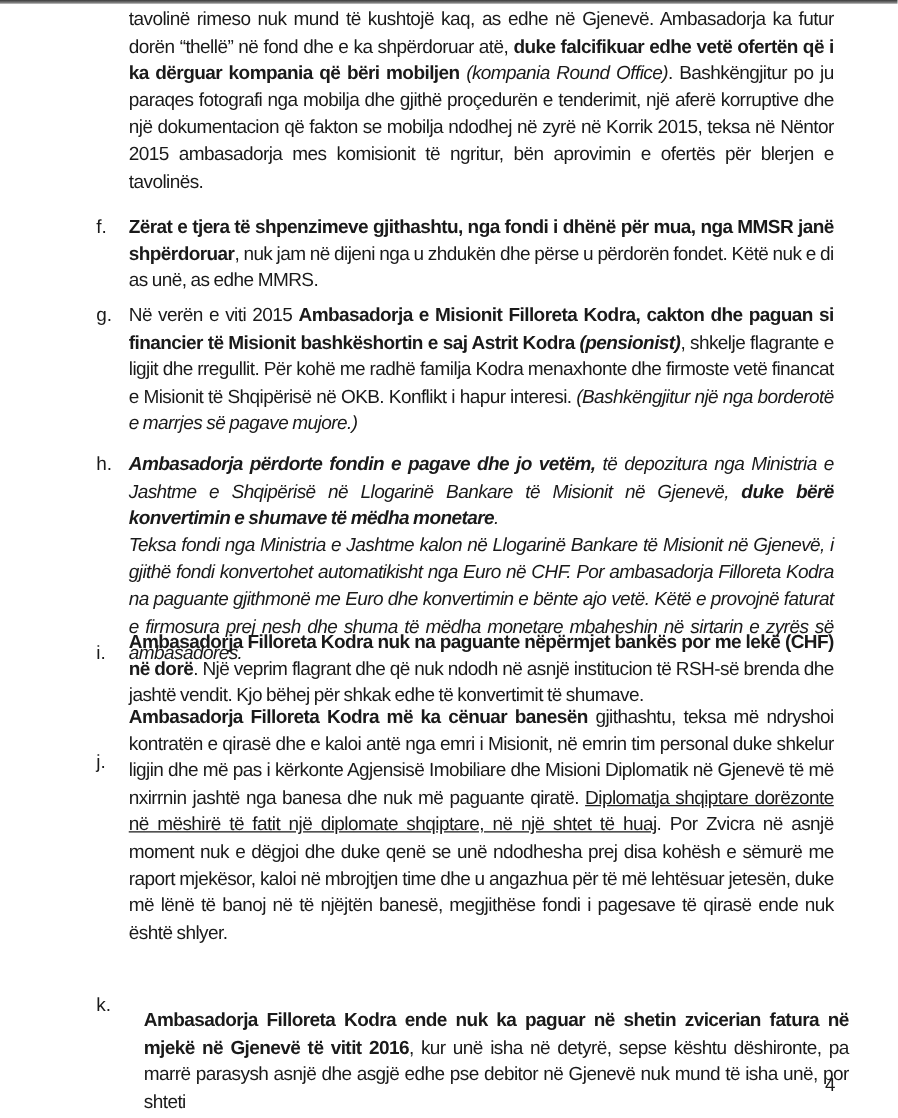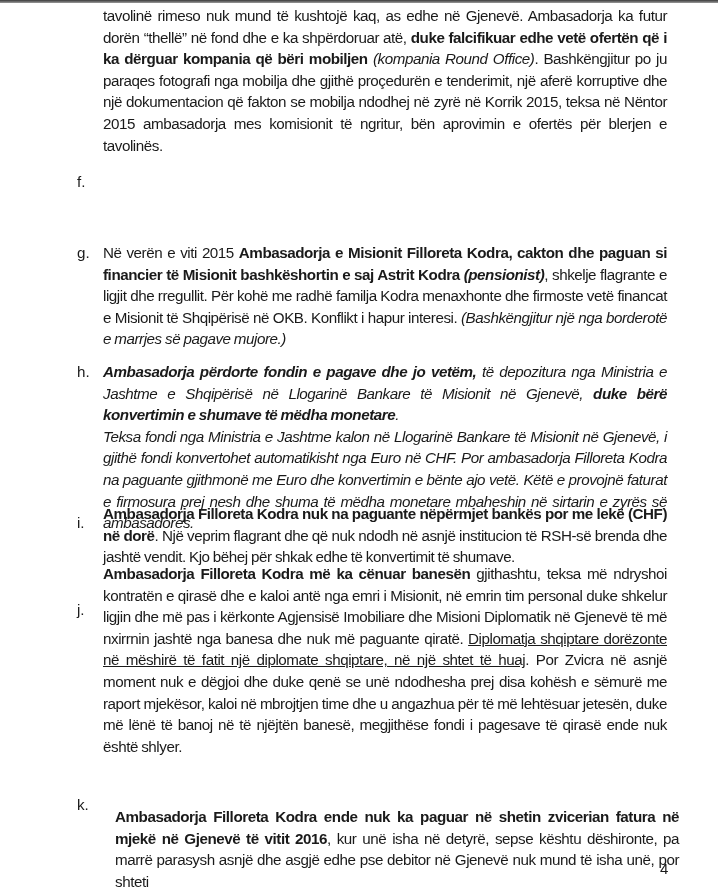--- a/index.html
+++ b/index.html
@@ -58,20 +58,21 @@
 </head>
 <body>
 
 <div class="top-border"></div>
 
 <div class="page">
 
   <p class="para p0" style="margin:0"><span>tavolinë rimeso nuk mund të kushtojë kaq, as edhe në Gjenevë. Ambasadorja ka futur dorën “thellë” në fond dhe e ka shpërdoruar atë, </span><b>duke falcifikuar edhe vetë ofertën që i ka dërguar kompania që bëri mobiljen</b><span> </span><i>(kompania Round Office)</i><span>. Bashkëngjitur po ju paraqes fotografi nga mobilja dhe gjithë proçedurën e tenderimit, një aferë korruptive dhe një dokumentacion që fakton se mobilja ndodhej në zyrë në Korrik 2015, teksa në Nëntor 2015 ambasadorja mes komisionit të ngritur, bën aprovimin e ofertës për blerjen e tavolinës.</span></p>
 
   <span class="marker mf">f.</span>
+  <p class="para pf" style="margin:0"><b>Zërat e tjera të shpenzimeve gjithashtu, nga fondi i dhënë për mua, nga MMSR janë shpërdoruar</b><span>, nuk jam në dijeni nga u zhdukën dhe përse u përdorën fondet. Këtë nuk e di as unë, as edhe MMRS.</span></p>
 
   <span class="marker mg">g.</span>
   <p class="para pg" style="margin:0"><span>Në verën e viti 2015 </span><b>Ambasadorja e Misionit Filloreta Kodra, cakton dhe paguan si financier të Misionit bashkëshortin e saj Astrit Kodra </b><b><i>(pensionist)</i></b><span>, shkelje flagrante e ligjit dhe rregullit. Për kohë me radhë familja Kodra menaxhonte dhe firmoste vetë financat e Misionit të Shqipërisë në OKB. Konflikt i hapur interesi. </span><i>(Bashkëngjitur një nga borderotë e marrjes së pagave mujore.)</i></p>
 
   <span class="marker mh">h.</span>
   <p class="para ph" style="margin:0"><b>Ambasadorja përdorte fondin e pagave dhe jo vetëm,</b><span> të depozitura nga Ministria e Jashtme e Shqipërisë në Llogarinë Bankare të Misionit në Gjenevë, </span><b>duke bërë konvertimin e shumave të mëdha monetare</b><span>.</span><span class="block">Teksa fondi nga Ministria e Jashtme kalon në Llogarinë Bankare të Misionit në Gjenevë, i gjithë fondi konvertohet automatikisht nga Euro në CHF. Por ambasadorja Filloreta Kodra na paguante gjithmonë me Euro dhe konvertimin e bënte ajo vetë. Këtë e provojnë faturat e firmosura prej nesh dhe shuma të mëdha monetare mbaheshin në sirtarin e zyrës së ambasadores.</span></p>
 
   <span class="marker mi">i.</span>
   <p class="para pi" style="margin:0"><b>Ambasadorja Filloreta Kodra nuk na paguante nëpërmjet bankës por me lekë (CHF) në dorë</b><span>. Një veprim flagrant dhe që nuk ndodh në asnjë institucion të RSH-së brenda dhe jashtë vendit. Kjo bëhej për shkak edhe të konvertimit të shumave.</span></p>
 

